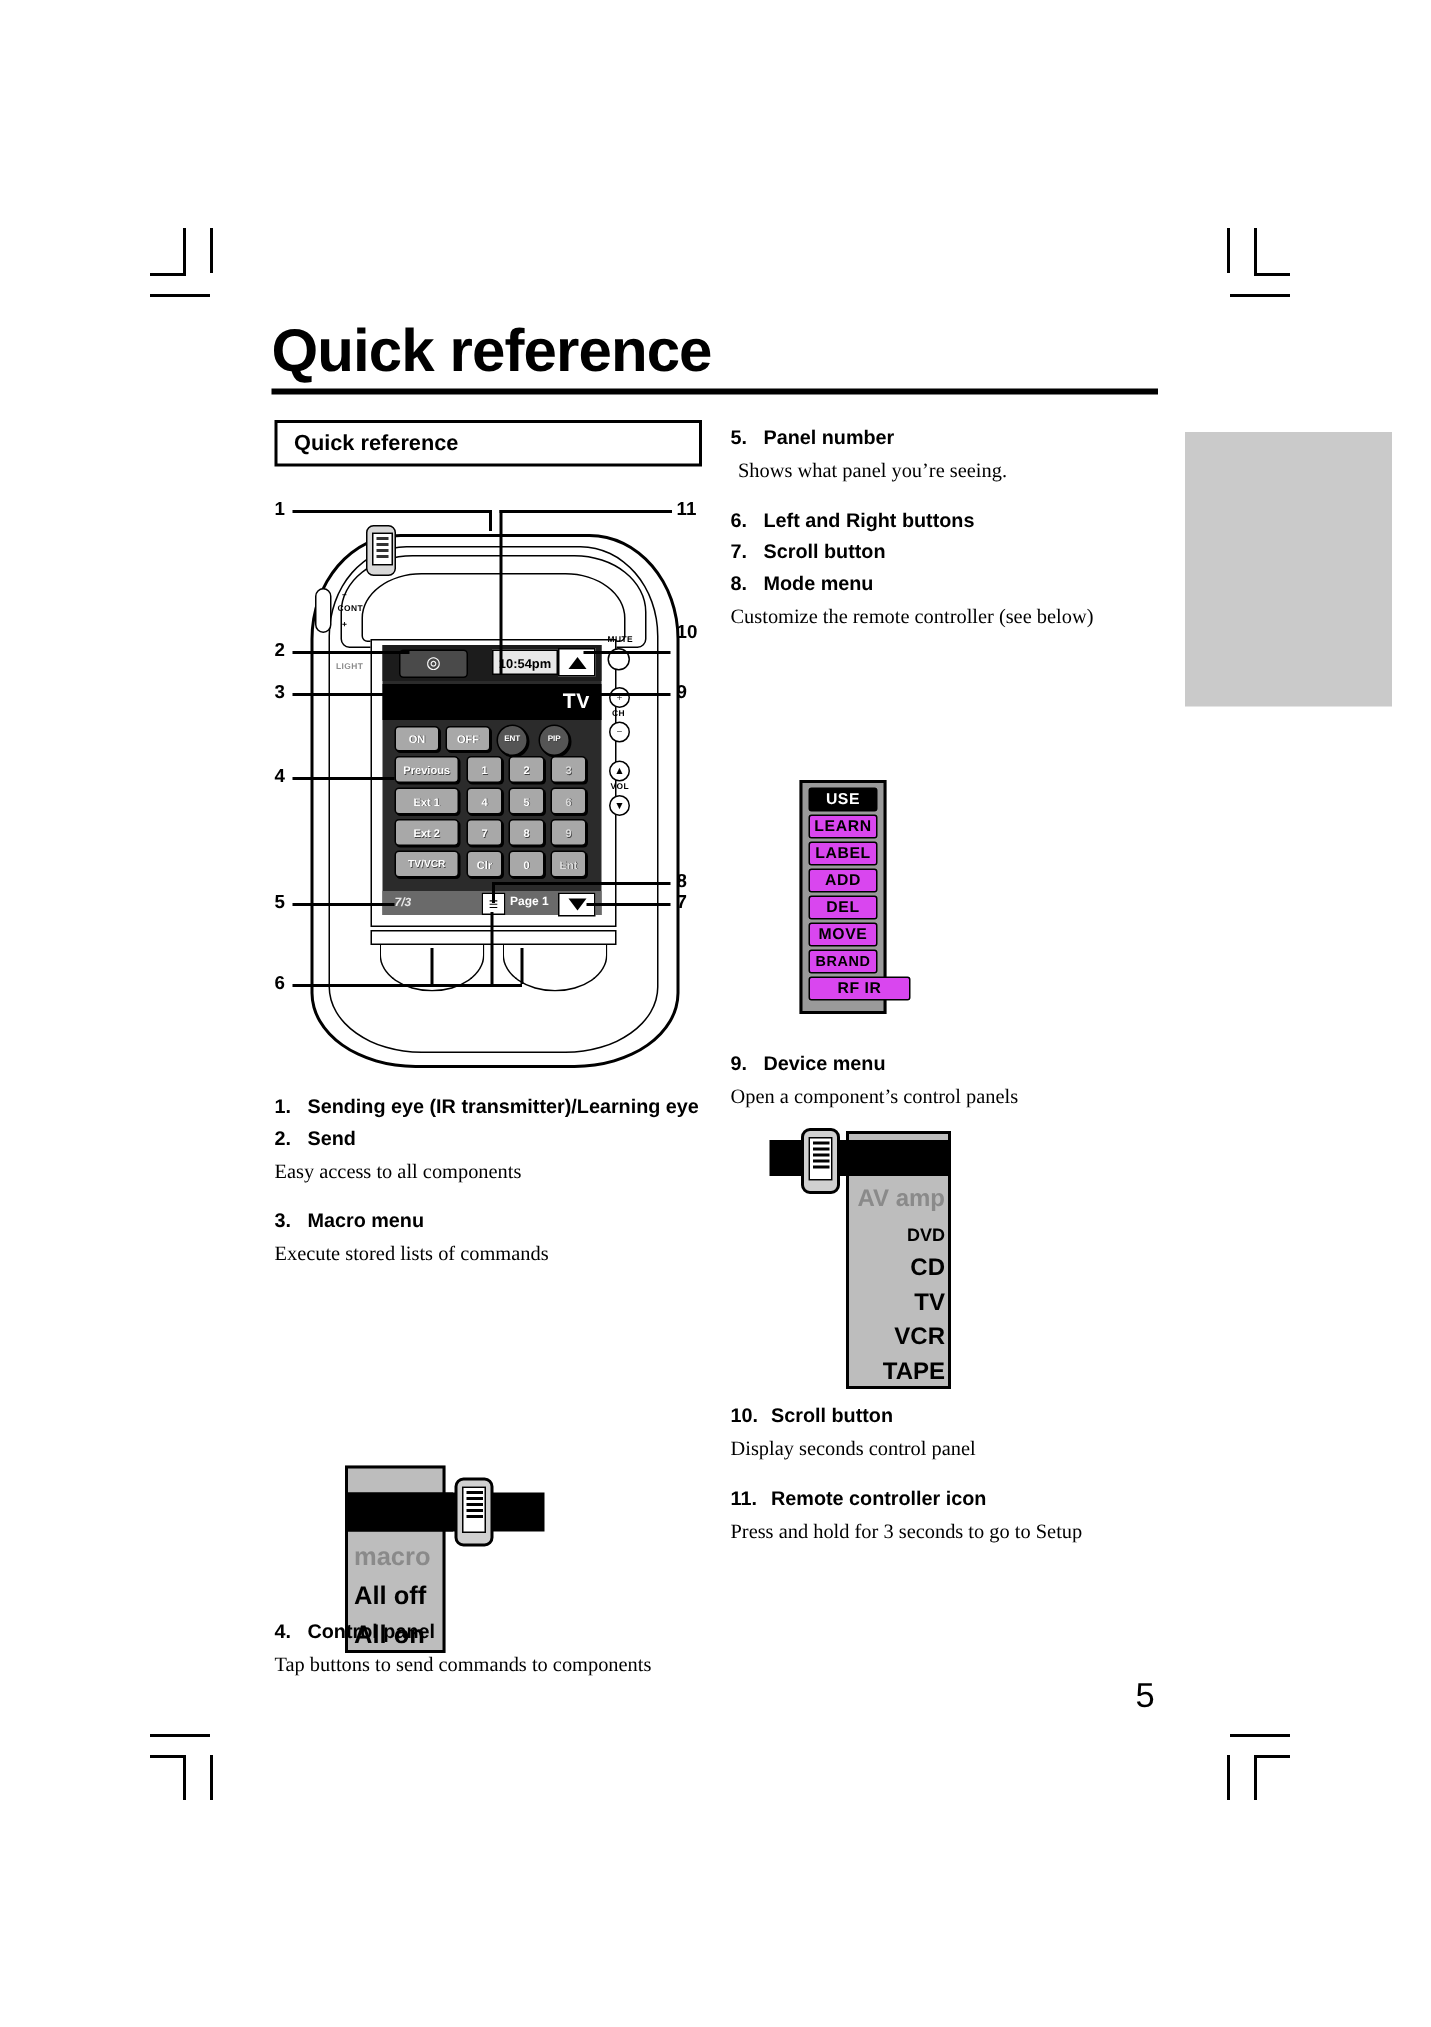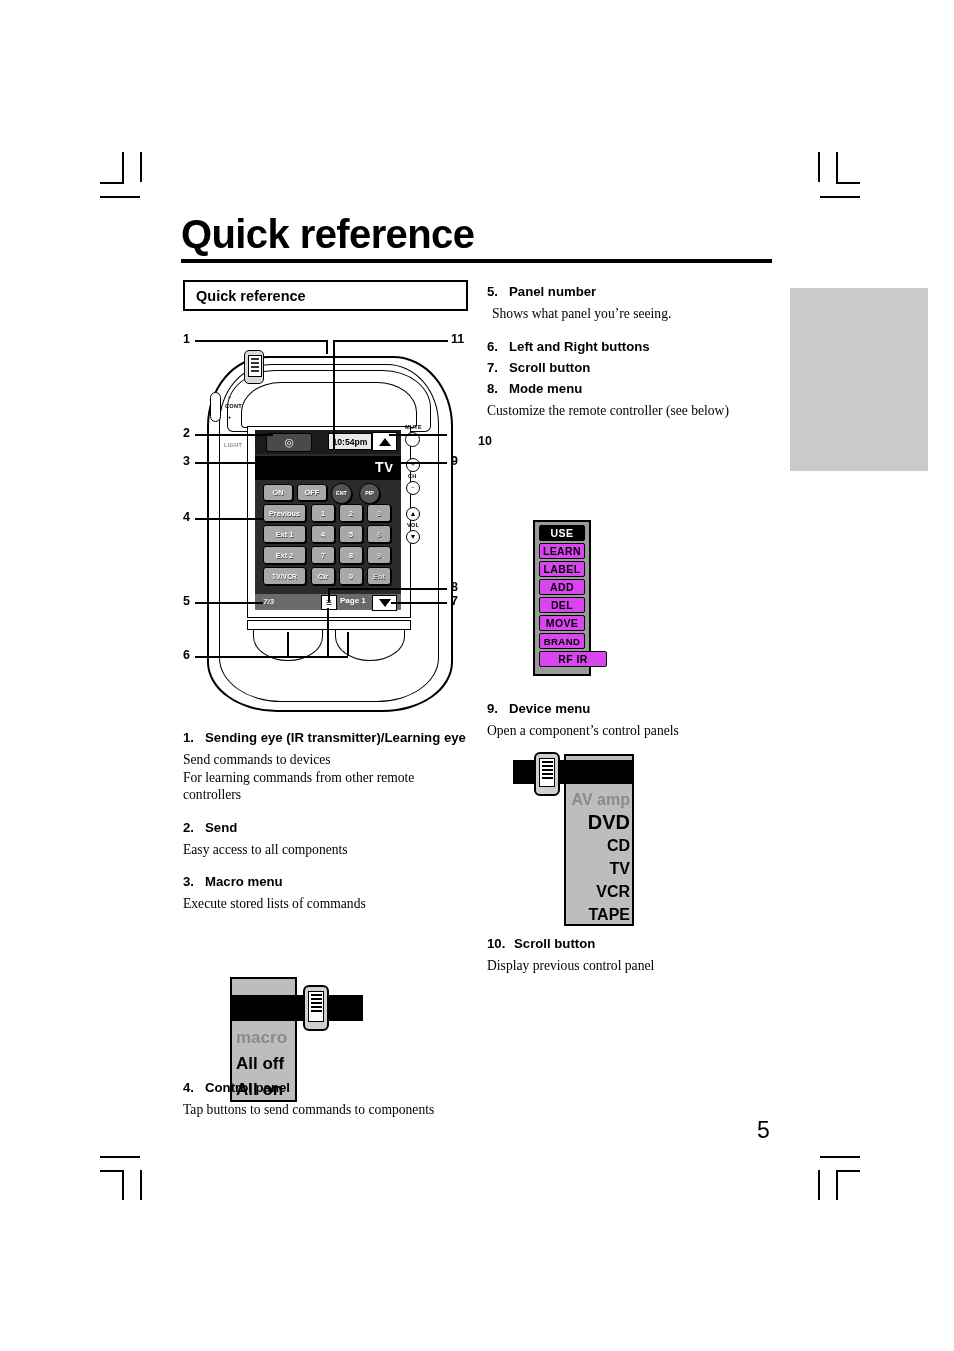--- a/index.html
+++ b/index.html
@@ -556,44 +556,40 @@
 
   <div class="callout" style="left:0px;top:264px;">5</div>
   <div class="lead h" style="left:12px;top:272px;width:68px;"></div>
 
   <div class="callout" style="left:0px;top:318px;">6</div>
   <div class="lead h" style="left:12px;top:326px;width:153px;"></div>
   <div class="lead v" style="left:104px;top:302px;height:24px;"></div>
   <div class="lead v" style="left:144px;top:278px;height:48px;"></div>
   <div class="lead v" style="left:164px;top:302px;height:24px;"></div>
 
-  <div class="callout" style="left:268px;top:104px;padding-left:27px;">10</div>
+  <div class="callout" style="left:268px;top:84px;">10</div>
   <div class="lead h" style="left:206px;top:104px;width:58px;"></div>
 
   <div class="callout" style="left:268px;top:124px;">9</div>
   <div class="lead h" style="left:206px;top:132px;width:58px;"></div>
 
   <div class="callout" style="left:268px;top:250px;">8</div>
   <div class="lead h" style="left:145px;top:258px;width:119px;"></div>
   <div class="lead v" style="left:145px;top:258px;height:14px;"></div>
 
   <div class="callout" style="left:268px;top:264px;">7</div>
   <div class="lead h" style="left:208px;top:272px;width:56px;"></div>
 </div>
 
 <div class="col" id="col-left" style="top:730px;">
 
   <div class="item">
     <div class="item-head">
       <span class="num">1.</span>
       <span class="ttl">Sending eye (IR transmitter)/Learning eye</span>
-    </div>
-    <div class="item-body">
-      <div>Send commands to devices</div>
-      <div class="just">For learning commands from other remote controllers</div>
     </div>
   </div>
 
   <div class="item">
     <div class="item-head">
       <span class="num">2.</span>
       <span class="ttl">Send</span>
     </div>
     <div class="item-body">Easy access to all components</div>
   </div>
@@ -685,31 +681,38 @@
 </div>
 
 <div class="menu-fig" style="left:513px;top:750px;width:130px;height:180px;">
   <div class="menu-panel" style="left:51px;top:4px;width:70px;height:172px;"></div>
   <div class="icon-badge" style="left:0px;top:10px;width:120px;height:24px;"></div>
   <div class="menu-header" style="left:53px;top:10px;width:66px;height:24px;font-size:16px;justify-content:flex-end;padding-right:4px;box-sizing:border-box;">AV amp</div>
   <div class="icon-remote" style="left:21px;top:2px;width:26px;height:44px;">
     <div class="face"></div>
   </div>
   <div class="menu-row grey" style="position:absolute;left:53px;top:38px;width:64px;height:23px;font-size:16px;justify-content:flex-end;">AV amp</div>
-  <div class="menu-row" style="position:absolute;left:53px;top:61px;width:64px;height:23px;font-size:20px;justify-content:flex-end;">DVD</div>
+  <div class="menu-row" style="position:absolute;left:53px;top:61px;width:64px;height:23px;font-size:12px;justify-content:flex-end;">DVD</div>
   <div class="menu-row" style="position:absolute;left:53px;top:84px;width:64px;height:23px;font-size:16px;justify-content:flex-end;">CD</div>
   <div class="menu-row" style="position:absolute;left:53px;top:107px;width:64px;height:23px;font-size:16px;justify-content:flex-end;">TV</div>
   <div class="menu-row" style="position:absolute;left:53px;top:130px;width:64px;height:23px;font-size:16px;justify-content:flex-end;">VCR</div>
   <div class="menu-row" style="position:absolute;left:53px;top:153px;width:64px;height:23px;font-size:16px;justify-content:flex-end;">TAPE</div>
 </div>
 
 <div class="col" style="left:487px;top:936px;width:287px;">
   <div class="item">
     <div class="item-head">
       <span class="num wide">10.</span>
       <span class="ttl">Scroll button</span>
     </div>
-    <div class="item-body">Display previous control panel</div>
-  </div>
-
+    <div class="item-body">Display seconds control panel</div>
+  </div>
+
+  <div class="item">
+    <div class="item-head">
+      <span class="num wide">11.</span>
+      <span class="ttl">Remote controller icon</span>
+    </div>
+    <div class="item-body">Press and hold for 3 seconds to go to Setup</div>
+  </div>
 </div>
 
 <div id="page-number">5</div>
 
 </body></html>

